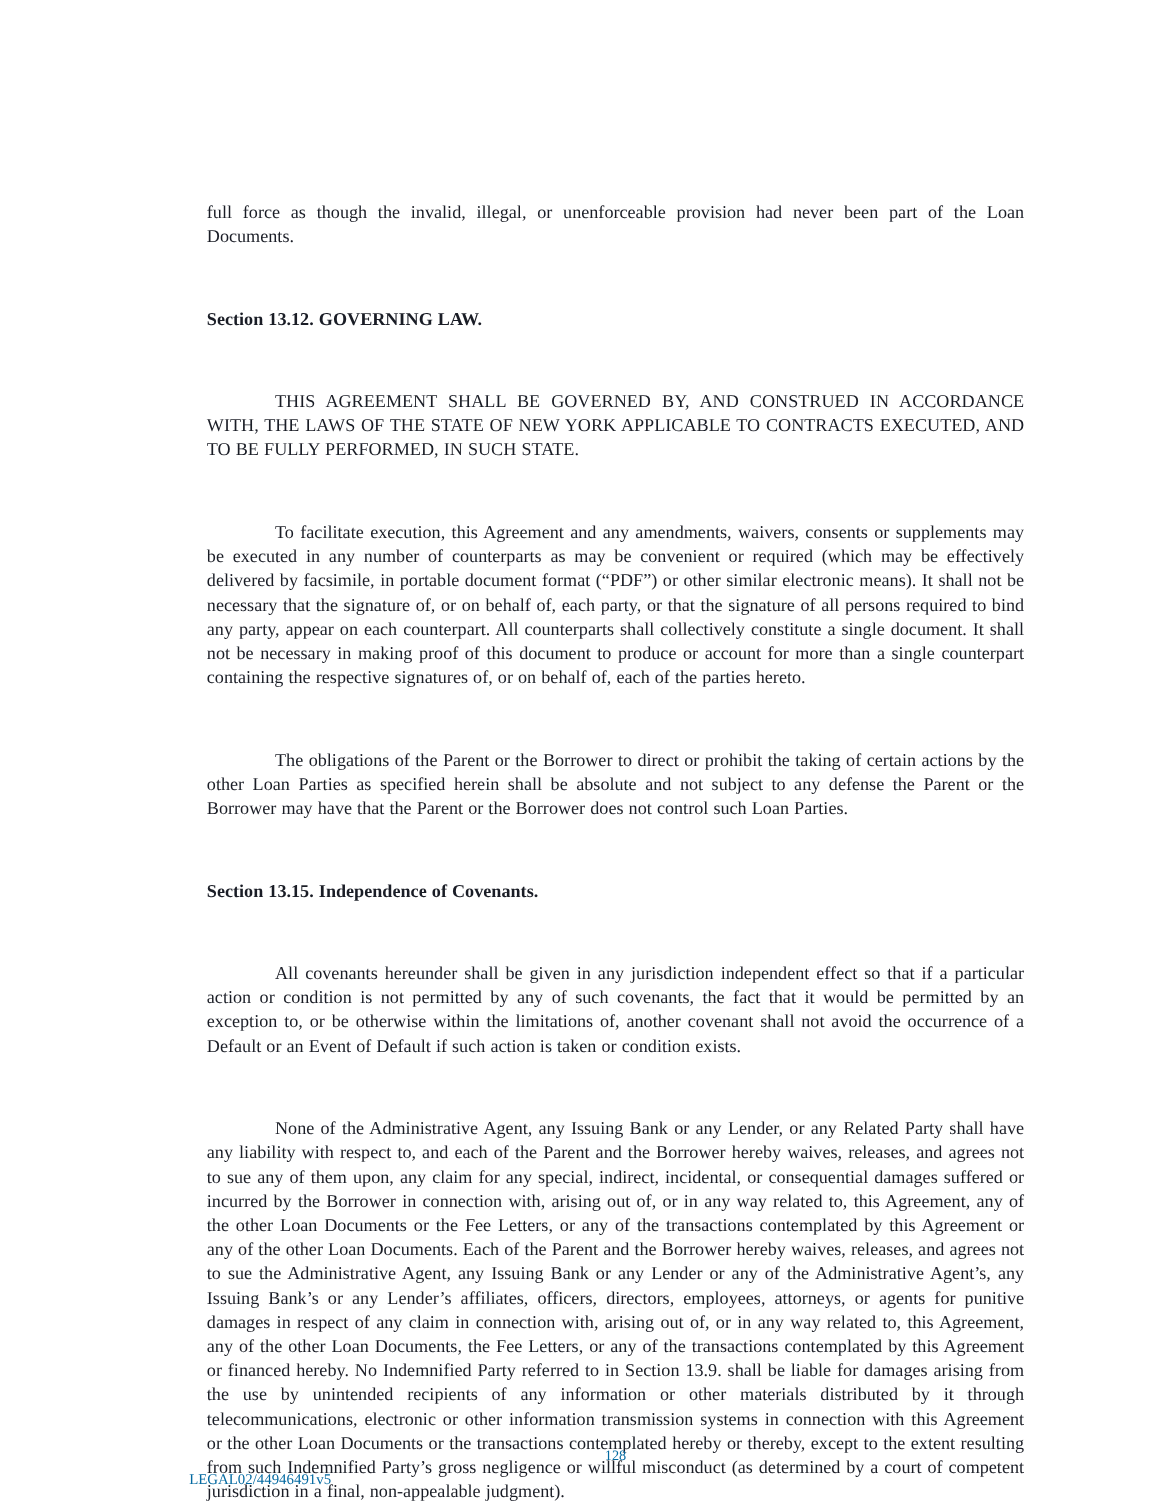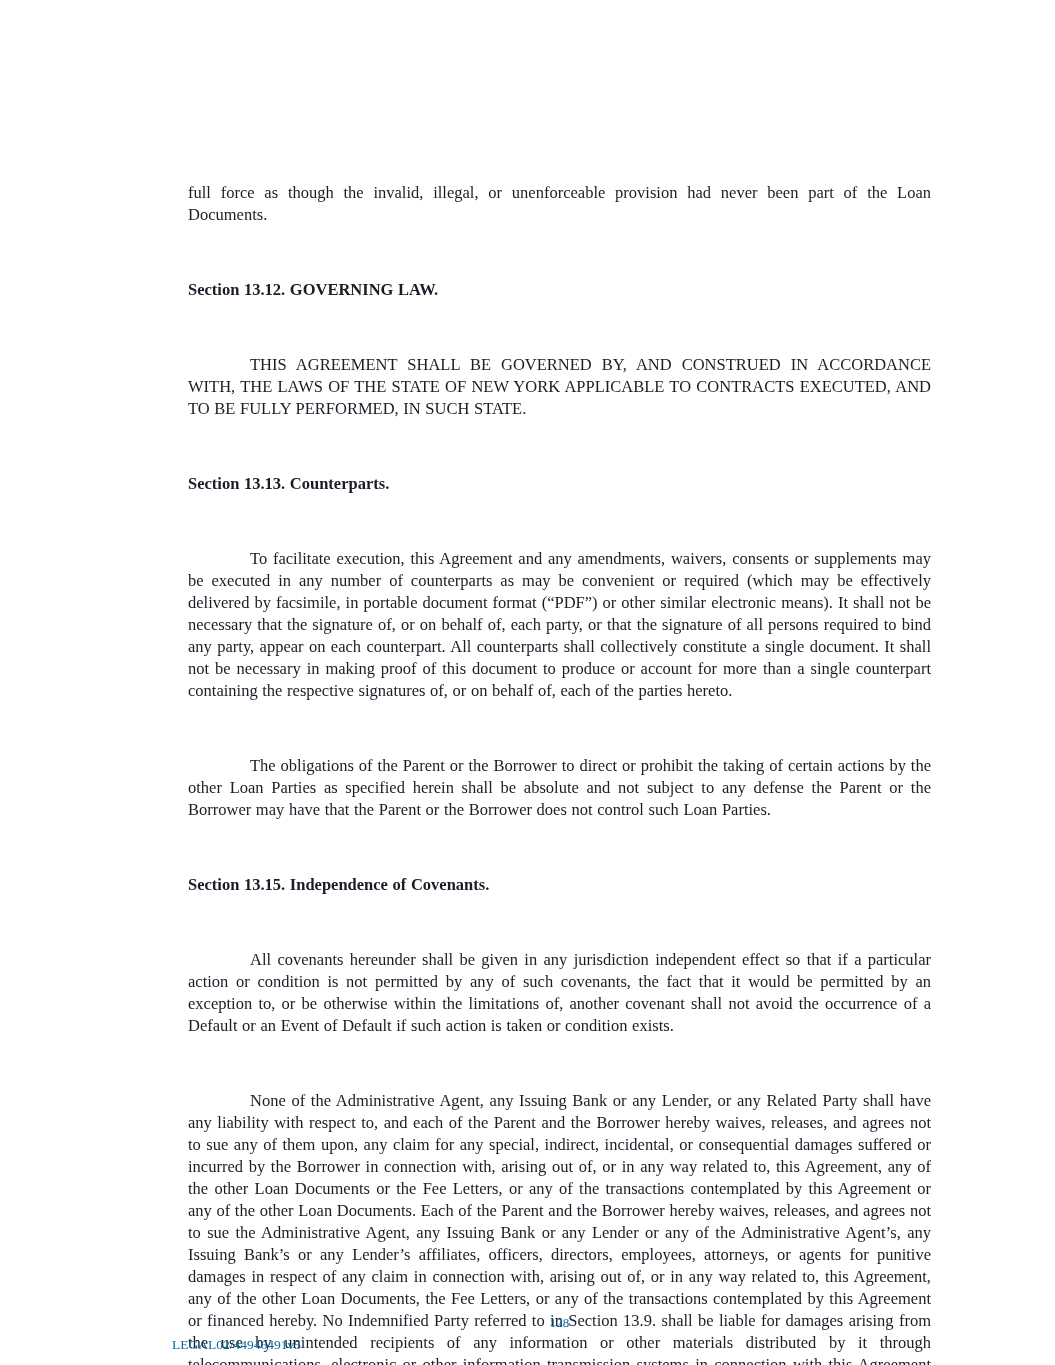--- a/index.html
+++ b/index.html
@@ -51,21 +51,20 @@
   }
 </style>
 </head>
 <body>
 
 <div class="page">
   <div class="content">
     <p class="body">full force as though the invalid, illegal, or unenforceable provision had never been part of the Loan Documents.</p>
     <p class="heading">Section 13.12.  GOVERNING LAW.</p>
     <p class="body body-indent">THIS AGREEMENT SHALL BE GOVERNED BY, AND CONSTRUED IN ACCORDANCE WITH, THE LAWS OF THE STATE OF NEW YORK APPLICABLE TO CONTRACTS EXECUTED, AND TO BE FULLY PERFORMED, IN SUCH STATE.</p>
-    <p class="heading">Section 13.13.  Counterparts.</p>
     <p class="body body-indent">To facilitate execution, this Agreement and any amendments, waivers, consents or supplements may be executed in any number of counterparts as may be convenient or required (which may be effectively delivered by facsimile, in portable document format (“PDF”) or other similar electronic means).  It shall not be necessary that the signature of, or on behalf of, each party, or that the signature of all persons required to bind any party, appear on each counterpart.  All counterparts shall collectively constitute a single document.  It shall not be necessary in making proof of this document to produce or account for more than a single counterpart containing the respective signatures of, or on behalf of, each of the parties hereto.</p>
     <p class="body body-indent">The obligations of the Parent or the Borrower to direct or prohibit the taking of certain actions by the other Loan Parties as specified herein shall be absolute and not subject to any defense the Parent or the Borrower may have that the Parent or the Borrower does not control such Loan Parties.</p>
     <p class="heading">Section 13.15.  Independence of Covenants.</p>
     <p class="body body-indent">All covenants hereunder shall be given in any jurisdiction independent effect so that if a particular action or condition is not permitted by any of such covenants, the fact that it would be permitted by an exception to, or be otherwise within the limitations of, another covenant shall not avoid the occurrence of a Default or an Event of Default if such action is taken or condition exists.</p>
     <p class="body body-indent">None of the Administrative Agent, any Issuing Bank or any Lender, or any Related Party shall have any liability with respect to, and each of the Parent and the Borrower hereby waives, releases, and agrees not to sue any of them upon, any claim for any special, indirect, incidental, or consequential damages suffered or incurred by the Borrower in connection with, arising out of, or in any way related to, this Agreement, any of the other Loan Documents or the Fee Letters, or any of the transactions contemplated by this Agreement or any of the other Loan Documents.  Each of the Parent and the Borrower hereby waives, releases, and agrees not to sue the Administrative Agent, any Issuing Bank or any Lender or any of the Administrative Agent’s, any Issuing Bank’s or any Lender’s affiliates, officers, directors, employees, attorneys, or agents for punitive damages in respect of any claim in connection with, arising out of, or in any way related to, this Agreement, any of the other Loan Documents, the Fee Letters, or any of the transactions contemplated by this Agreement or financed hereby.  No Indemnified Party referred to in Section 13.9. shall be liable for damages arising from the use by unintended recipients of any information or other materials distributed by it through telecommunications, electronic or other information transmission systems in connection with this Agreement or the other Loan Documents or the transactions contemplated hereby or thereby, except to the extent resulting from such Indemnified Party’s gross negligence or willful misconduct (as determined by a court of competent jurisdiction in a final, non-appealable judgment).</p>
   </div>
 
   <div class="footer-pagenum">128</div>
   <div class="footer-docid">LEGAL02/44946491v5</div>
 </div>

